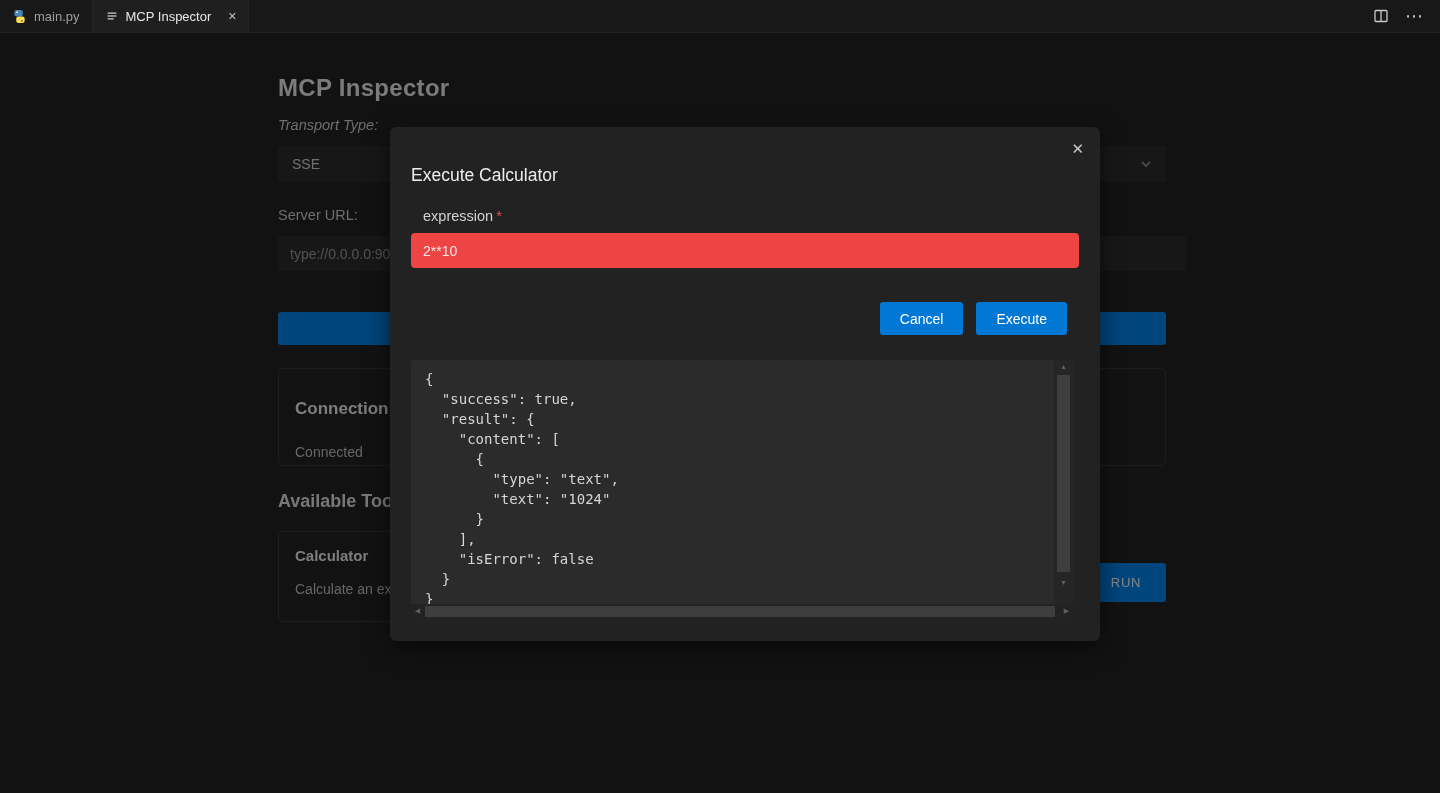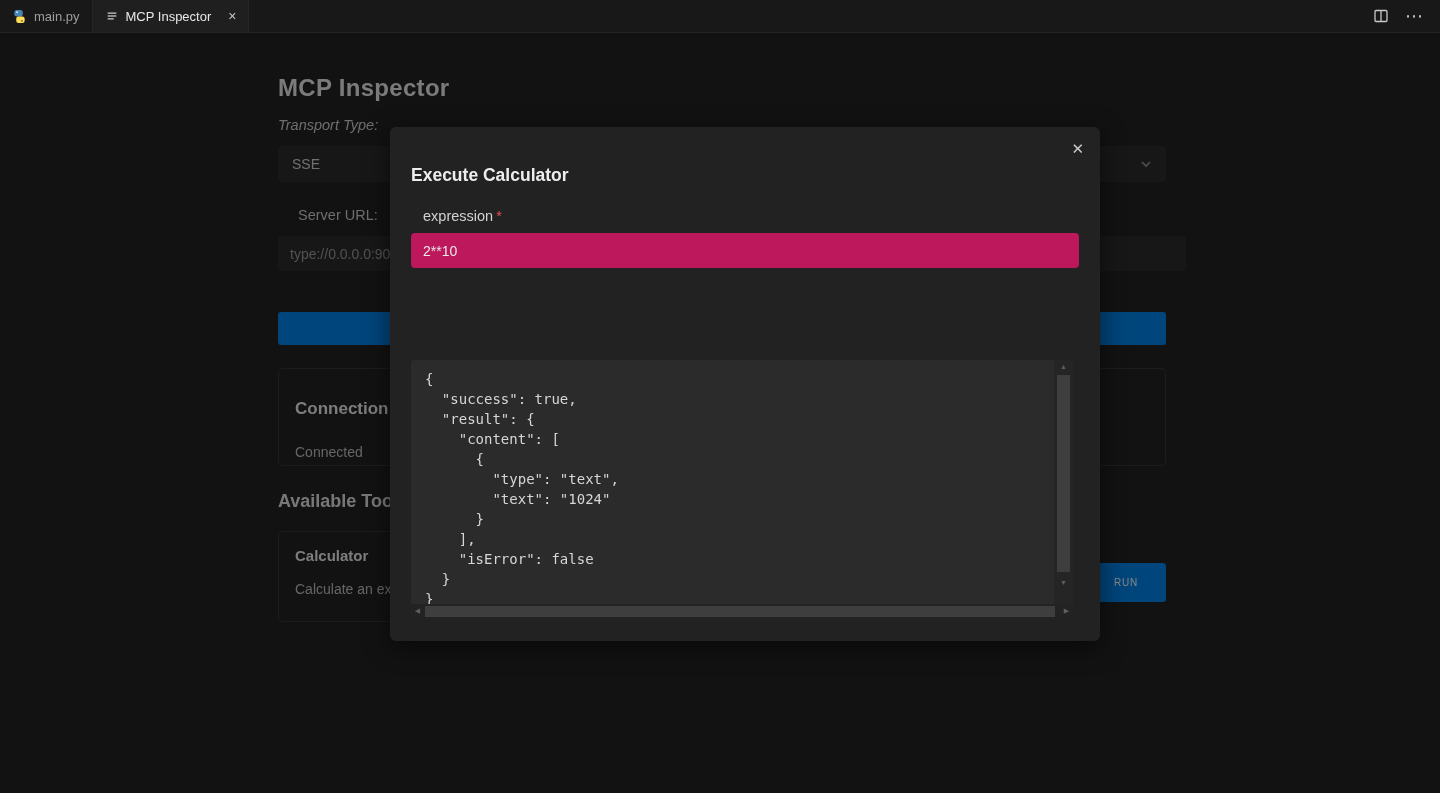--- a/index.html
+++ b/index.html
@@ -17,57 +17,57 @@
   .tab-actions { margin-left:auto; display:flex; align-items:center; gap:16px; padding-right:16px; }
   .icon-btn { display:flex; align-items:center; color:#c8c8c8; cursor:pointer; }
   .dots { font-size:18px; color:#c8c8c8; letter-spacing:1px; line-height:1; }
 
   
   .webview { position:absolute; top:33px; left:0; right:0; bottom:0; background:#1f1f1f; }
   .page-title { position:absolute; left:278px; top:41px; font-size:24px; font-weight:bold;
                 color:#d4d4d4; letter-spacing:.3px; }
   .field-label { position:absolute; font-size:14.5px; color:#bdbdbd; }
   .lbl-transport { left:278px; top:84px;font-style:italic; }
-  .lbl-url { left:278px; top:174px;margin-left:20px; }
+  .lbl-url { left:278px; top:174px; }
   .select { position:absolute; left:278px; top:113px; width:888px; height:36px; background:#292929;
             border-radius:4px; display:flex; align-items:center; padding:0 14px; font-size:14px;
             color:#c2c2c2; cursor:pointer; }
   .select .chev { margin-left:auto; display:flex; }
   .input { position:absolute; left:278px; top:203px; width:908px; height:35px; background:#292929;
            border-radius:4px; display:flex; align-items:center; padding:0 12px; font-size:14px;
            color:#8d8d8d; }
   .btn { border:none; background:var(--accent); color:#fff; font-size:14px; border-radius:3px;
          font-family:"Liberation Sans", sans-serif; cursor:pointer; }
   .connect-btn { position:absolute; left:278px; top:279px; width:888px; height:33px; }
   .card { position:absolute; border:1px solid #333333; border-radius:5px; background:transparent; }
   .card-conn { left:278px; top:335px; width:888px; height:98px; }
   .card-title { padding:30px 16px 0; font-size:17px; font-weight:bold; color:#d8d8d8; }
   .card-text { padding:25px 16px 0; font-size:14px; color:#b0b0b0; }
   .tools-heading { position:absolute; left:278px; top:458px; font-size:18px; font-weight:bold;
                    color:#cecece; }
   .card-tool { left:278px; top:498px; width:802px; height:91px; }
   .card-tool .card-title { padding:15px 16px 0; font-size:15px; }
   .card-tool .card-text { padding:17px 16px 0; }
-  .run-btn { position:absolute; left:1086px; top:530px; width:80px; height:39px; font-size:10px;
+  .run-btn { position:absolute; left:1086px; top:530px; width:80px; height:39px; font-size:13px;
              letter-spacing:.8px; color:#e6e6e6; }
 
   
   .overlay { position:absolute; top:33px; left:0; right:0; bottom:0;
              background:rgba(0,0,0,0.42); z-index:5; }
 
   
   .modal { position:absolute; left:390px; top:127px; width:710px; height:514px; background:#222222;
            border-radius:6px; z-index:10; box-shadow:0 6px 24px rgba(0,0,0,.55); }
   .modal-close { position:absolute; top:14px; right:16px; font-size:15px; color:#cccccc;
                  cursor:pointer; line-height:1; }
-  .modal-title { position:absolute; left:21px; top:38px; font-size:17.5px; font-weight:bold;
+  .modal-title { position:absolute; left:21px; top:38px; font-size:17.5px; font-weight:normal;
                  color:#ededed; }
   .modal-label { position:absolute; left:33px; top:81px; font-size:14.5px; color:#d2d2d2; }
   .modal-label .req { color:var(--required); margin-left:3px; }
-  .modal-input { position:absolute; left:21px; top:106px; width:668px; height:35px; background:#be185d;
+  .modal-input { position:absolute; left:21px; top:106px; width:668px; height:35px; background:#ef4444;
                  border-radius:4px; display:flex; align-items:center; padding:0 12px; font-size:14px;
                  color:#e8e8e8; }
   .modal-buttons { position:absolute; top:175px; right:33px; display:flex; gap:13px; }
   .modal-buttons .btn { height:33px; padding:0 20px; }
 
   
   .result-area { position:absolute; left:21px; top:233px; width:662px; height:258px;
                  display:flex; flex-direction:column; }
   .result-main { display:flex; height:244px; }
   .json { flex:1; background:#2b2b2b; border-radius:3px 0 0 0; overflow:hidden;
@@ -158,20 +158,24 @@
     <span class="modal-close">✕</span>
     <div class="modal-title">Execute Calculator</div>
 
     <div class="modal-label">
       <span>expression</span><span class="req">*</span>
     </div>
     <div class="modal-input">
       <span>2**10</span>
     </div>
 
+    <div class="modal-buttons">
+      <button class="btn">Cancel</button>
+      <button class="btn">Execute</button>
+    </div>
 
     <div class="result-area">
       <div class="result-main">
         <pre class="json">{
   "success": true,
   "result": {
     "content": [
       {
         "type": "text",
         "text": "1024"

